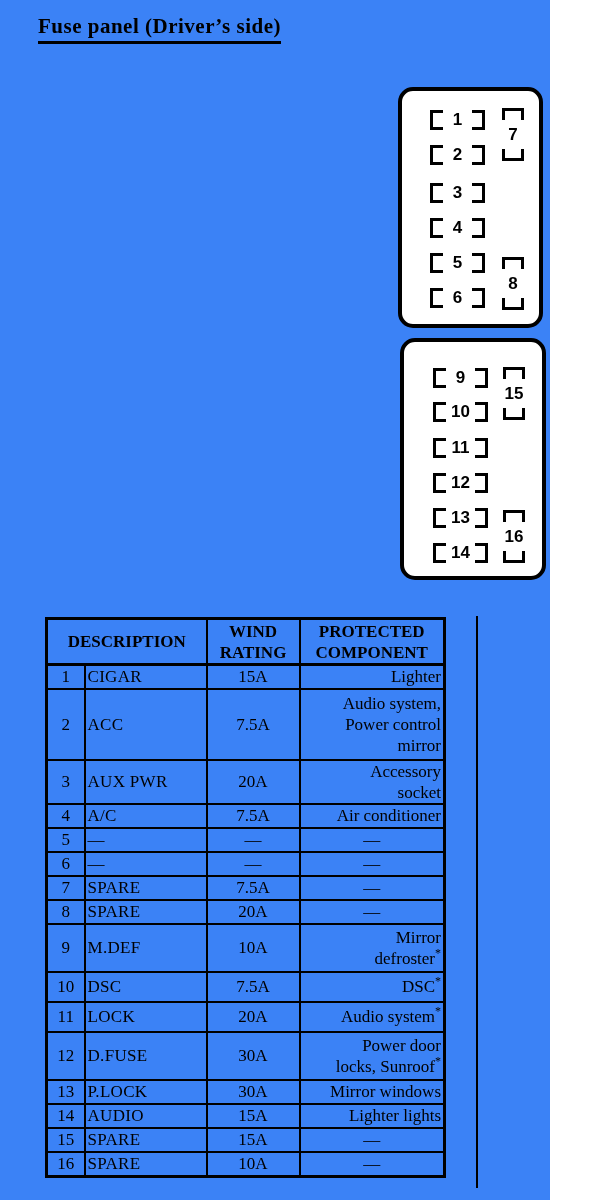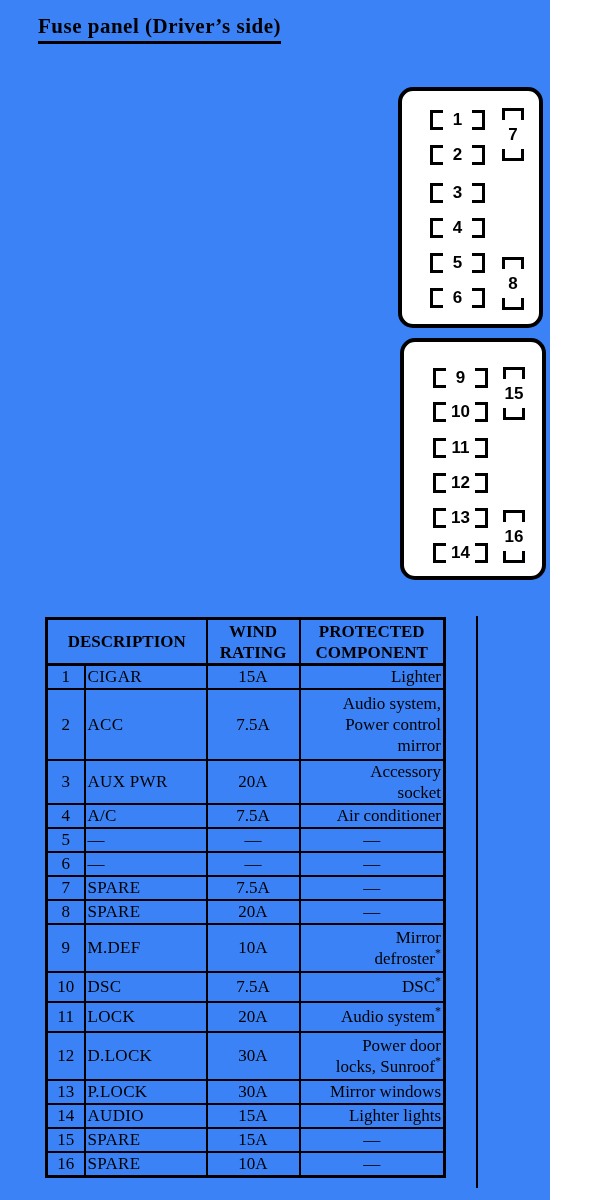--- a/index.html
+++ b/index.html
@@ -258,21 +258,21 @@
           <td class="c-comp"><span>DSC</span><sup class="ast">*</sup></td>
         </tr>
       <tr style="height:30px">
           <td class="c-num">11</td>
           <td class="c-desc">LOCK</td>
           <td class="c-rate">20A</td>
           <td class="c-comp"><span>Audio system</span><sup class="ast">*</sup></td>
         </tr>
       <tr style="height:48px">
           <td class="c-num">12</td>
-          <td class="c-desc">D.LOCK</td>
+          <td class="c-desc">D.FUSE</td>
           <td class="c-rate">30A</td>
           <td class="c-comp"><span>Power door
 locks, Sunroof</span><sup class="ast">*</sup></td>
         </tr>
       <tr style="height:24px">
           <td class="c-num">13</td>
           <td class="c-desc">P.LOCK</td>
           <td class="c-rate">30A</td>
           <td class="c-comp"><span>Mirror windows</span><sup class="ast"></sup></td>
         </tr>

